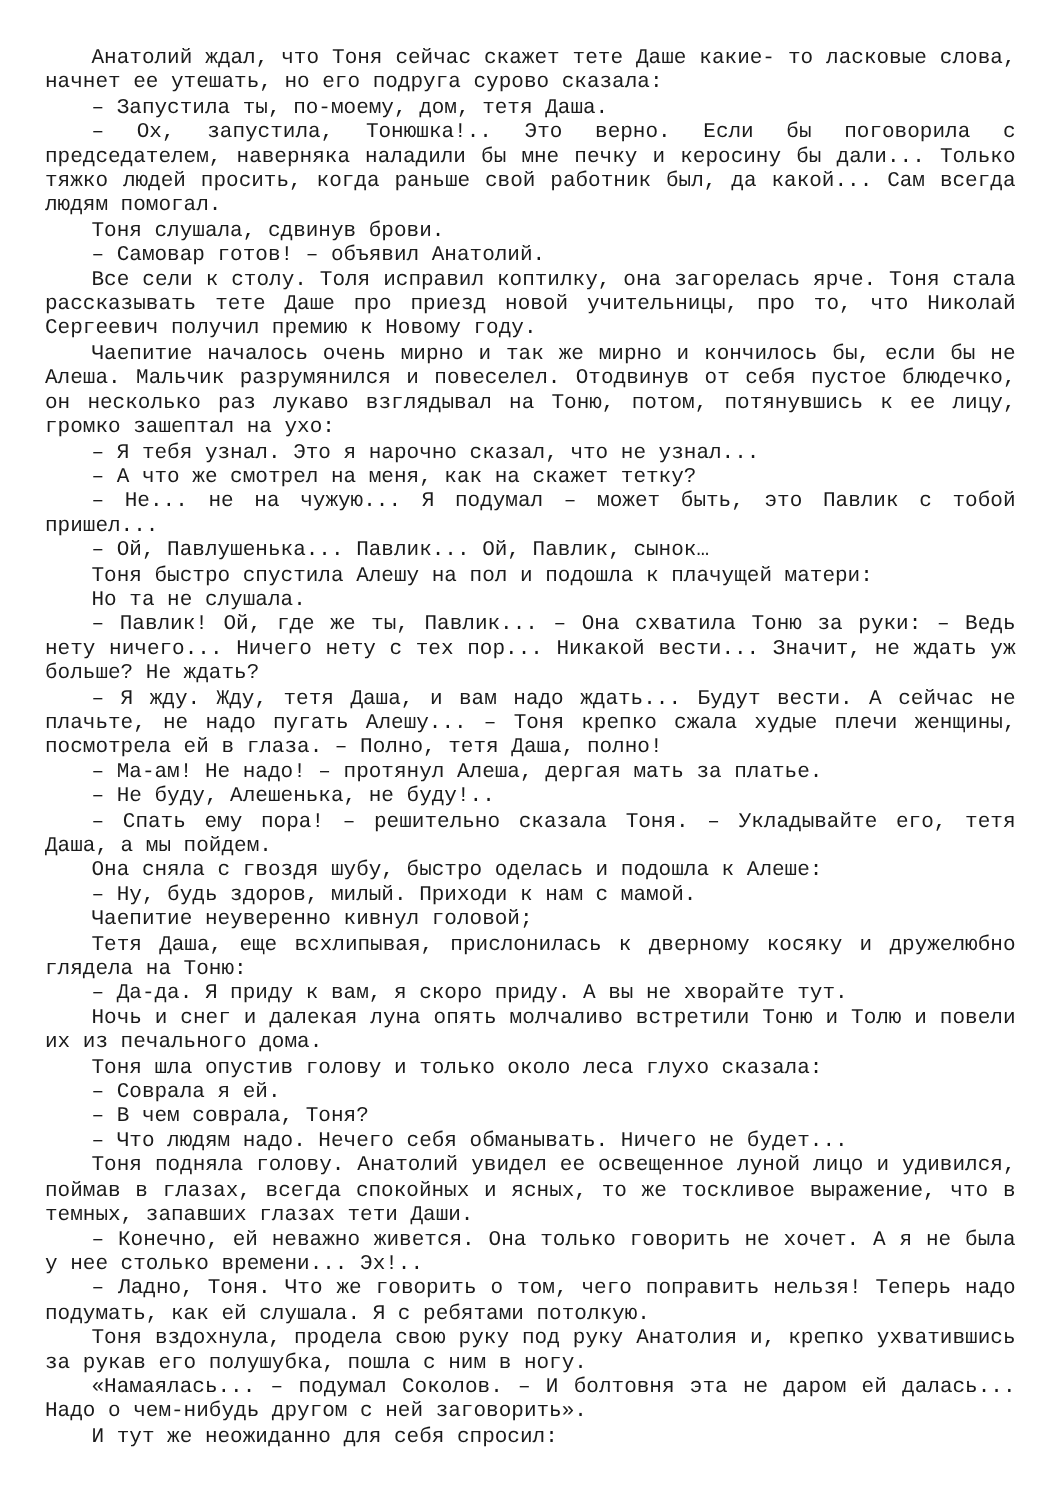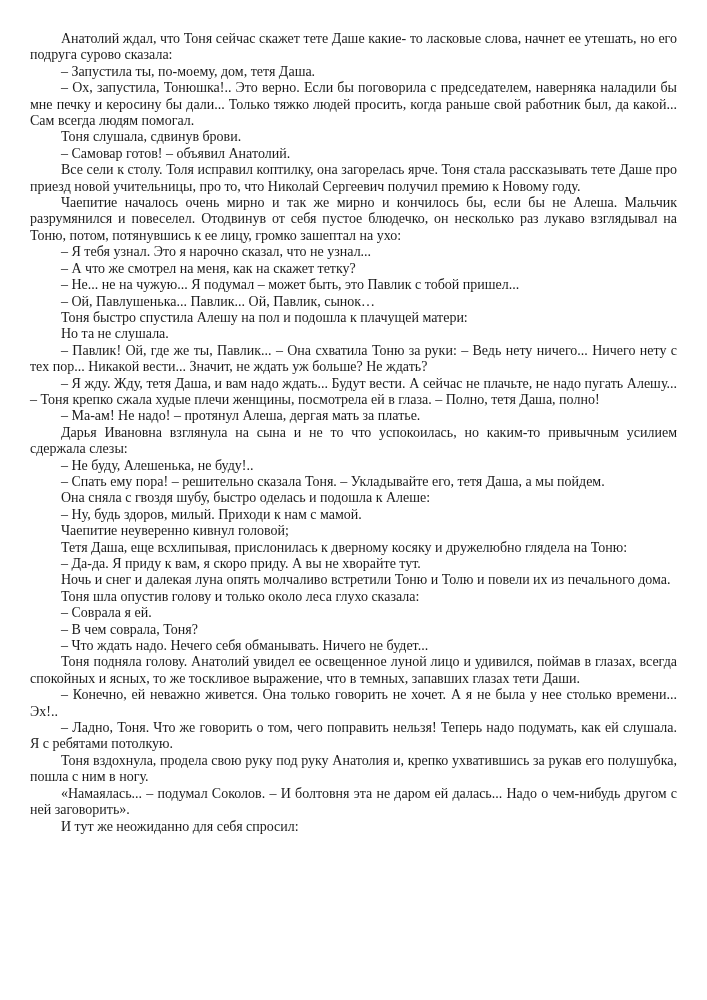--- a/index.html
+++ b/index.html
@@ -11,21 +11,21 @@
     position: relative;
     width: 707px;
     height: 1000px;
     background: #ffffff;
     overflow: hidden;
     box-sizing: border-box;
     padding: 31px 30px 0 30px;
   }
   .para {
     margin: 0;
-    font-family: Liberation Serif, serif;
+    font-family: Liberation Mono, monospace;
     font-size: 14px;
     line-height: 16.4px;
     color: #1b1b1b;
     text-align: justify;
     text-indent: 31px;
   }
 </style>
 </head>
 <body>
 
@@ -40,33 +40,32 @@
       <p class="para">Чаепитие началось очень мирно и так же мирно и кончилось бы, если бы не Алеша. Мальчик разрумянился и повеселел. Отодвинув от себя пустое блюдечко, он несколько раз лукаво взглядывал на Тоню, потом, потянувшись к ее лицу, громко зашептал на ухо:</p>
       <p class="para">– Я тебя узнал. Это я нарочно сказал, что не узнал...</p>
       <p class="para">– А что же смотрел на меня, как на скажет тетку?</p>
       <p class="para">– Не... не на чужую... Я подумал – может быть, это Павлик с тобой пришел...</p>
       <p class="para">– Ой, Павлушенька... Павлик... Ой, Павлик, сынок…</p>
       <p class="para">Тоня быстро спустила Алешу на пол и подошла к плачущей матери:</p>
       <p class="para">Но та не слушала.</p>
       <p class="para">– Павлик! Ой, где же ты, Павлик... – Она схватила Тоню за руки: – Ведь нету ничего... Ничего нету с тех пор... Никакой вести... Значит, не ждать уж больше? Не ждать?</p>
       <p class="para">– Я жду. Жду, тетя Даша, и вам надо ждать... Будут вести. А сейчас не плачьте, не надо пугать Алешу... – Тоня крепко сжала худые плечи женщины, посмотрела ей в глаза. – Полно, тетя Даша, полно!</p>
       <p class="para">– Ма-ам! Не надо! – протянул Алеша, дергая мать за платье.</p>
-      <p class="para">Дарья Ивановна взглянула на сына и не то что успокоилась, но каким-то привычным усилием сдержала слезы:</p>
       <p class="para">– Не буду, Алешенька, не буду!..</p>
       <p class="para">– Спать ему пора! – решительно сказала Тоня. – Укладывайте его, тетя Даша, а мы пойдем.</p>
       <p class="para">Она сняла с гвоздя шубу, быстро оделась и подошла к Алеше:</p>
       <p class="para">– Ну, будь здоров, милый. Приходи к нам с мамой.</p>
       <p class="para">Чаепитие неуверенно кивнул головой;</p>
       <p class="para">Тетя Даша, еще всхлипывая, прислонилась к дверному косяку и дружелюбно глядела на Тоню:</p>
       <p class="para">– Да-да. Я приду к вам, я скоро приду. А вы не хворайте тут.</p>
       <p class="para">Ночь и снег и далекая луна опять молчаливо встретили Тоню и Толю и повели их из печального дома.</p>
       <p class="para">Тоня шла опустив голову и только около леса глухо сказала:</p>
       <p class="para">– Соврала я ей.</p>
       <p class="para">– В чем соврала, Тоня?</p>
-      <p class="para">– Что ждать надо. Нечего себя обманывать. Ничего не будет...</p>
+      <p class="para">– Что людям надо. Нечего себя обманывать. Ничего не будет...</p>
       <p class="para">Тоня подняла голову. Анатолий увидел ее освещенное луной лицо и удивился, поймав в глазах, всегда спокойных и ясных, то же тоскливое выражение, что в темных, запавших глазах тети Даши.</p>
       <p class="para">– Конечно, ей неважно живется. Она только говорить не хочет. А я не была у нее столько времени... Эх!..</p>
       <p class="para">– Ладно, Тоня. Что же говорить о том, чего поправить нельзя! Теперь надо подумать, как ей слушала. Я с ребятами потолкую.</p>
       <p class="para">Тоня вздохнула, продела свою руку под руку Анатолия и, крепко ухватившись за рукав его полушубка, пошла с ним в ногу.</p>
       <p class="para">«Намаялась... – подумал Соколов. – И болтовня эта не даром ей далась... Надо о чем-нибудь другом с ней заговорить».</p>
       <p class="para">И тут же неожиданно для себя спросил:</p>
     </div>
 </div>
 
 </body></html>

